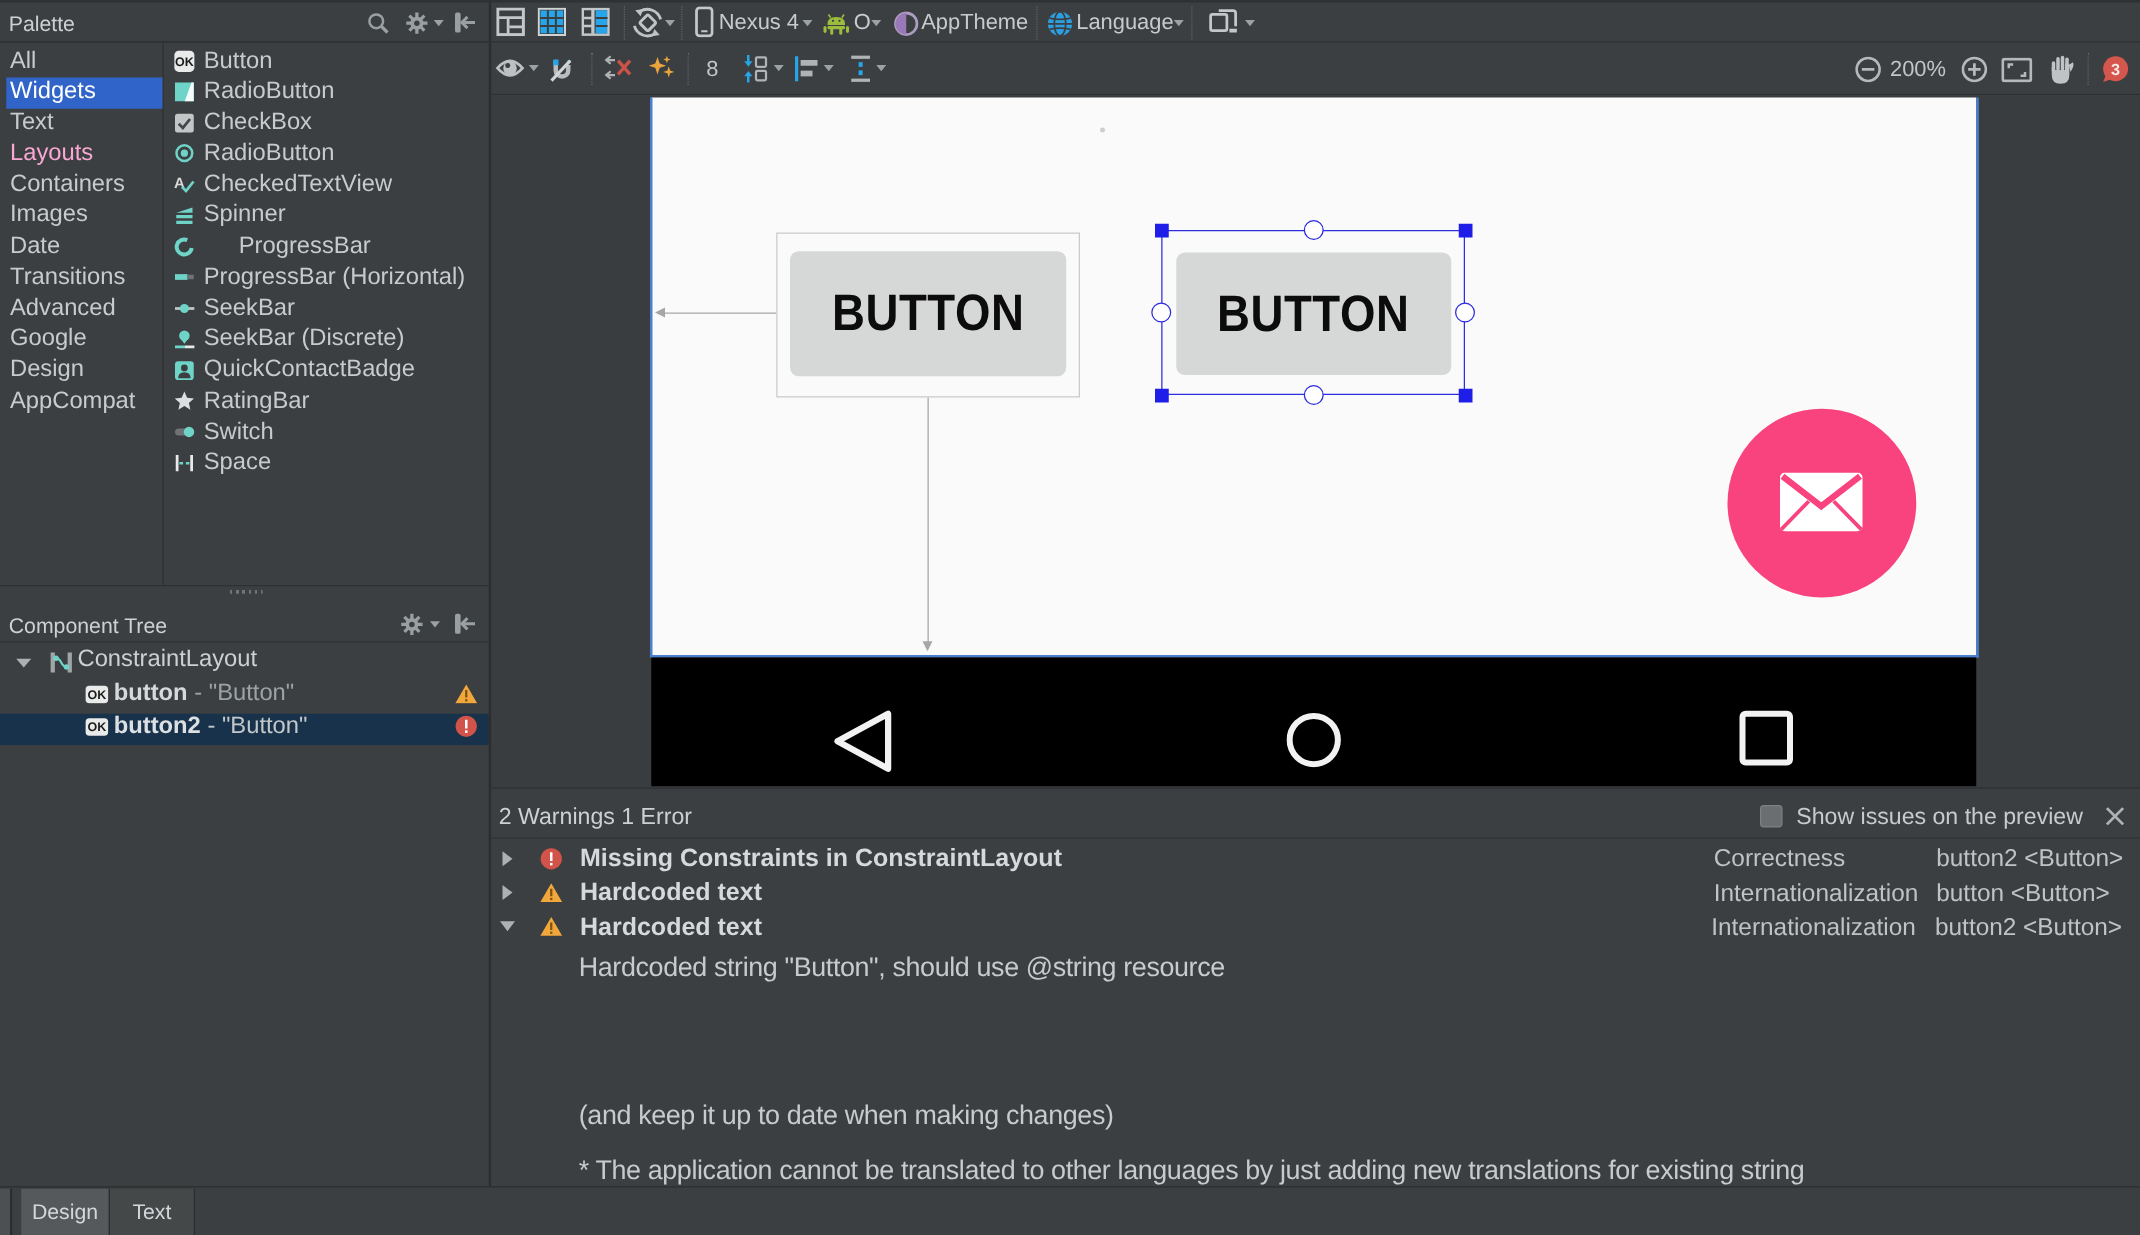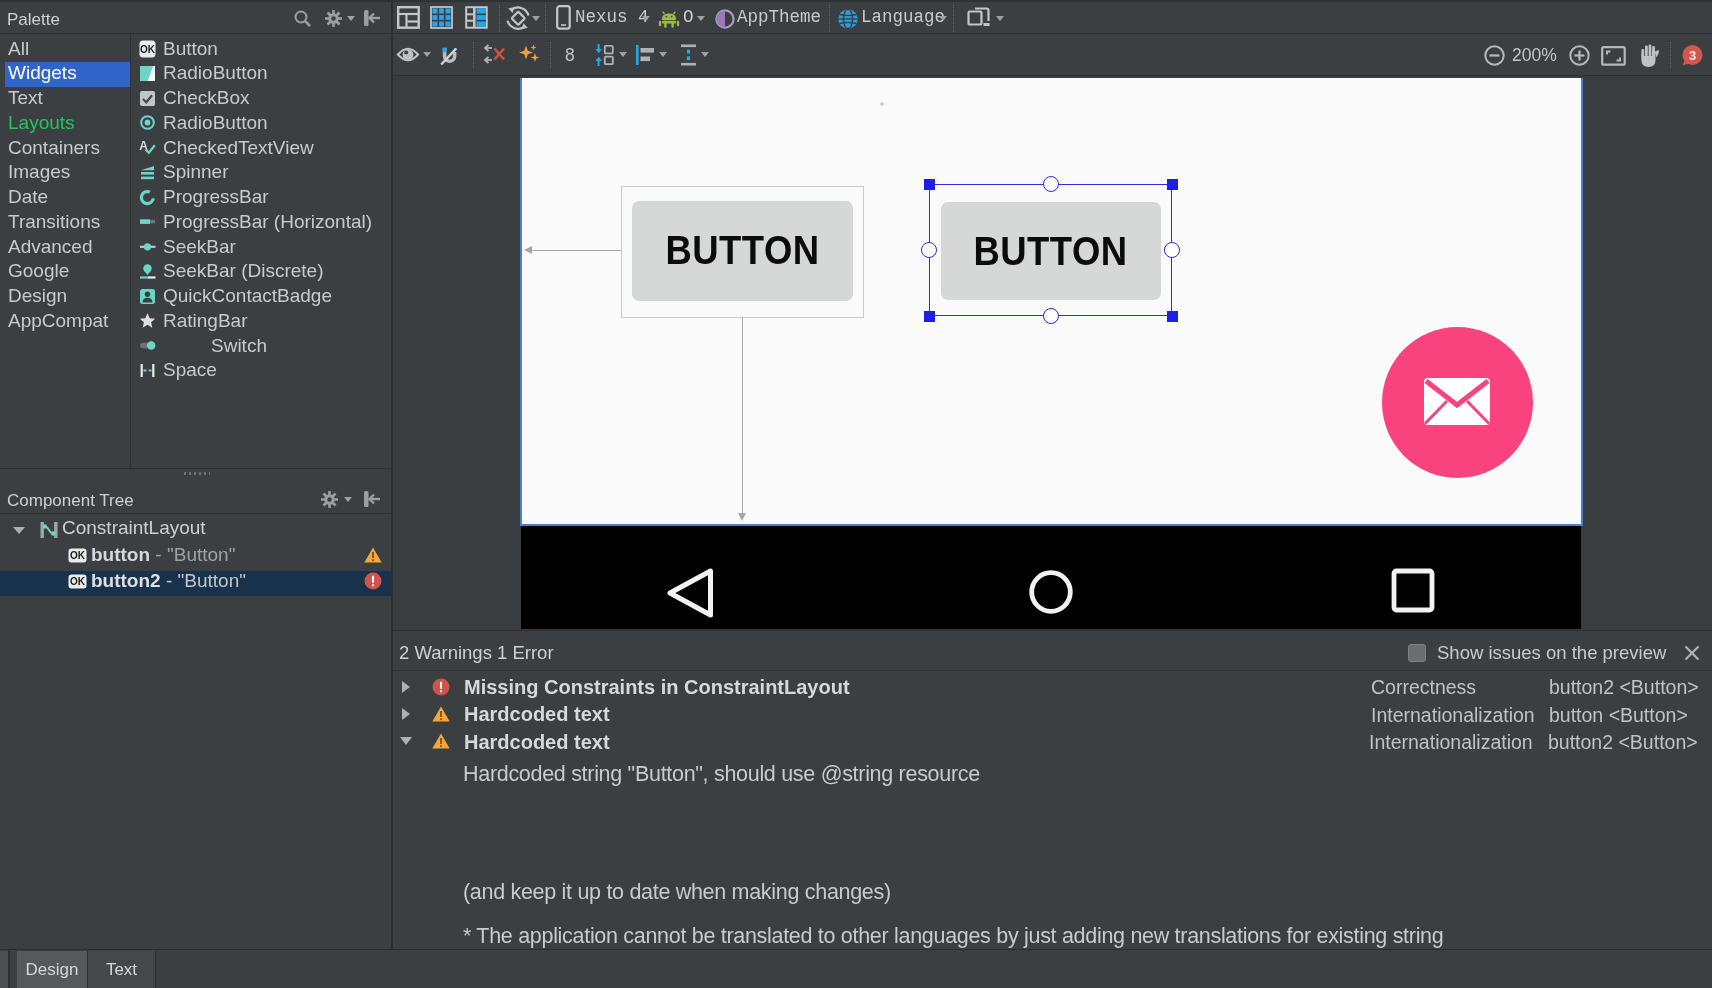--- a/index.html
+++ b/index.html
@@ -59,21 +59,21 @@
     </svg>
     <div class="a" style="left:0;top:31px;width:391px;height:1px;background:#2e3031"></div>
 
     <div class="a" style="left:130px;top:32px;width:1px;height:434px;background:#2e3031"></div>
 
     <div class="a" style="left:5px;top:59.5px;width:125px;height:25px;background:#3164c8"></div>
     <div id="cats">
       <div class="txt a" style="left:8px;top:34.5px;height:24px;line-height:24px;color:#c8cbcd">All</div>
       <div class="txt a" style="left:8px;top:59.2px;height:24px;line-height:24px;color:#ffffff">Widgets</div>
       <div class="txt a" style="left:8px;top:84.0px;height:24px;line-height:24px;color:#c8cbcd">Text</div>
-      <div class="txt a" style="left:8px;top:108.8px;height:24px;line-height:24px;color:#22c55e">Layouts</div>
+      <div class="txt a" style="left:8px;top:108.8px;height:24px;line-height:24px;color:#f9a8d4">Layouts</div>
       <div class="txt a" style="left:8px;top:133.5px;height:24px;line-height:24px;color:#c8cbcd">Containers</div>
       <div class="txt a" style="left:8px;top:158.2px;height:24px;line-height:24px;color:#c8cbcd">Images</div>
       <div class="txt a" style="left:8px;top:183.0px;height:24px;line-height:24px;color:#c8cbcd">Date</div>
       <div class="txt a" style="left:8px;top:207.8px;height:24px;line-height:24px;color:#c8cbcd">Transitions</div>
       <div class="txt a" style="left:8px;top:232.5px;height:24px;line-height:24px;color:#c8cbcd">Advanced</div>
       <div class="txt a" style="left:8px;top:257.2px;height:24px;line-height:24px;color:#c8cbcd">Google</div>
       <div class="txt a" style="left:8px;top:282.0px;height:24px;line-height:24px;color:#c8cbcd">Design</div>
       <div class="txt a" style="left:8px;top:306.8px;height:24px;line-height:24px;color:#c8cbcd">AppCompat</div>
     </div>
     <div id="widgets">
@@ -113,21 +113,21 @@
           <span class="txt" style="margin-left:7px">CheckedTextView</span>
         </div>
       <div class="a" style="left:139px;top:158.2px;height:24px;display:flex;align-items:center;">
           <svg width="17" height="17" viewBox="0 0 17 17" style="flex:0 0 17px">
             <polygon points="2,6.2 15,2 15,6.2" fill="#6fd4c8"></polygon>
             <rect x="2" y="8" width="13" height="2.6" fill="#6fd4c8"></rect>
             <rect x="2" y="12.6" width="13" height="2.6" fill="#6fd4c8"></rect>
           </svg>
           <span class="txt" style="margin-left:7px">Spinner</span>
         </div>
-      <div class="a" style="left:139px;top:183.0px;height:24px;display:flex;align-items:center;">
+      <div class="a" style="left:139px;top:183.0px;height:24px;display:flex;align-items:center;gap:28px;">
           <svg width="17" height="17" viewBox="0 0 17 17" style="flex:0 0 17px">
             <path d="M10.8 3.1 A6 6 0 1 0 14.3 9.4" fill="none" stroke="#6fd4c8" stroke-width="3.2"></path>
           </svg>
           <span class="txt" style="margin-left:7px">ProgressBar</span>
         </div>
       <div class="a" style="left:139px;top:207.8px;height:24px;display:flex;align-items:center;">
           <svg width="17" height="17" viewBox="0 0 17 17" style="flex:0 0 17px">
             <rect x="1" y="6.3" width="10" height="4.6" fill="#6fd4c8"></rect>
             <rect x="11" y="6.8" width="5" height="3.6" fill="#6f7375"></rect>
           </svg>
@@ -156,21 +156,21 @@
             <path d="M3.5 14.6 Q3.5 9.8 8.5 9.8 Q13.5 9.8 13.5 14.6 Z" fill="#3c3f41"></path>
           </svg>
           <span class="txt" style="margin-left:7px">QuickContactBadge</span>
         </div>
       <div class="a" style="left:139px;top:306.8px;height:24px;display:flex;align-items:center;">
           <svg width="17" height="17" viewBox="0 0 17 17" style="flex:0 0 17px">
             <polygon points="8.5,1.2 10.7,6.2 16.2,6.7 12.1,10.3 13.3,15.7 8.5,12.8 3.7,15.7 4.9,10.3 0.8,6.7 6.3,6.2" fill="#dcdedf"></polygon>
           </svg>
           <span class="txt" style="margin-left:7px">RatingBar</span>
         </div>
-      <div class="a" style="left:139px;top:331.5px;height:24px;display:flex;align-items:center;gap:48px;">
+      <div class="a" style="left:139px;top:331.5px;height:24px;display:flex;align-items:center;">
           <svg width="17" height="17" viewBox="0 0 17 17" style="flex:0 0 17px">
             <rect x="1" y="5.7" width="14" height="5.6" rx="2.8" fill="#6f7375"></rect>
             <circle cx="12.2" cy="8.5" r="4.2" fill="#6fd4c8"></circle>
           </svg>
           <span class="txt" style="margin-left:7px">Switch</span>
         </div>
       <div class="a" style="left:139px;top:356.2px;height:24px;display:flex;align-items:center;">
           <svg width="17" height="17" viewBox="0 0 17 17" style="flex:0 0 17px">
             <rect x="1.6" y="2" width="2.2" height="13" fill="#e8eaea"></rect>
             <rect x="13.2" y="2" width="2.2" height="13" fill="#e8eaea"></rect>
@@ -238,21 +238,21 @@
       <svg class="a" style="left:364px;top:570px" width="18" height="18" viewBox="0 0 18 18">
         <circle cx="9" cy="9" r="8.5" fill="#d25349"></circle>
         <rect x="8" y="3.8" width="2" height="7" fill="#fff"></rect>
         <rect x="8" y="12.3" width="2" height="2" fill="#fff"></rect>
       </svg>
     </div>
   </div>
 
   <div class="a" style="left:391px;top:0;width:2px;height:949px;background:#2b2d2e"></div>
 
-  <div id="toolbar1" class="a" style="left:393px;top:2px;width:1319px;height:31px;font-family:Liberation Mono, monospace;">
+  <div id="toolbar1" class="a" style="left:393px;top:2px;width:1319px;height:31px;">
 
     <svg class="a" style="left:4px;top:4px" width="23" height="23" viewBox="0 0 23 23">
       <rect x="1.2" y="1.2" width="20.5" height="20.5" fill="none" stroke="#c4c7c9" stroke-width="2.4"></rect>
       <line x1="2" y1="8" x2="21" y2="8" stroke="#c4c7c9" stroke-width="2.2"></line>
       <line x1="9.5" y1="9" x2="9.5" y2="21" stroke="#c4c7c9" stroke-width="2.2"></line>
       <line x1="10.5" y1="15.5" x2="21" y2="15.5" stroke="#c4c7c9" stroke-width="2.2"></line>
     </svg>
 
     <svg class="a" style="left:37px;top:4px" width="23" height="23" viewBox="0 0 23 23">
       <rect x="1" y="1" width="21" height="21" fill="none" stroke="#d0d3d5" stroke-width="1.6"></rect>

